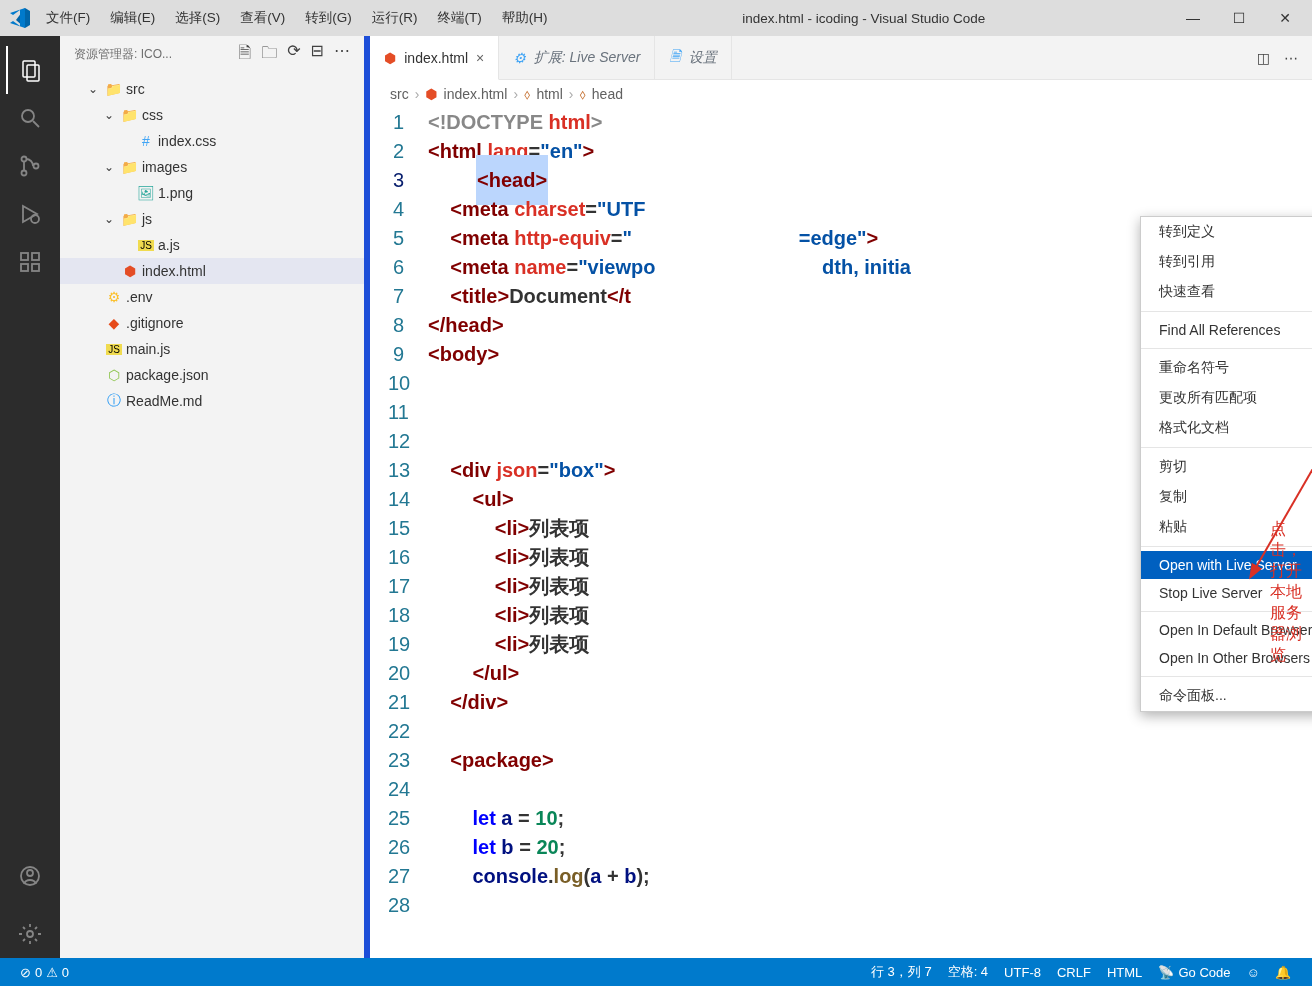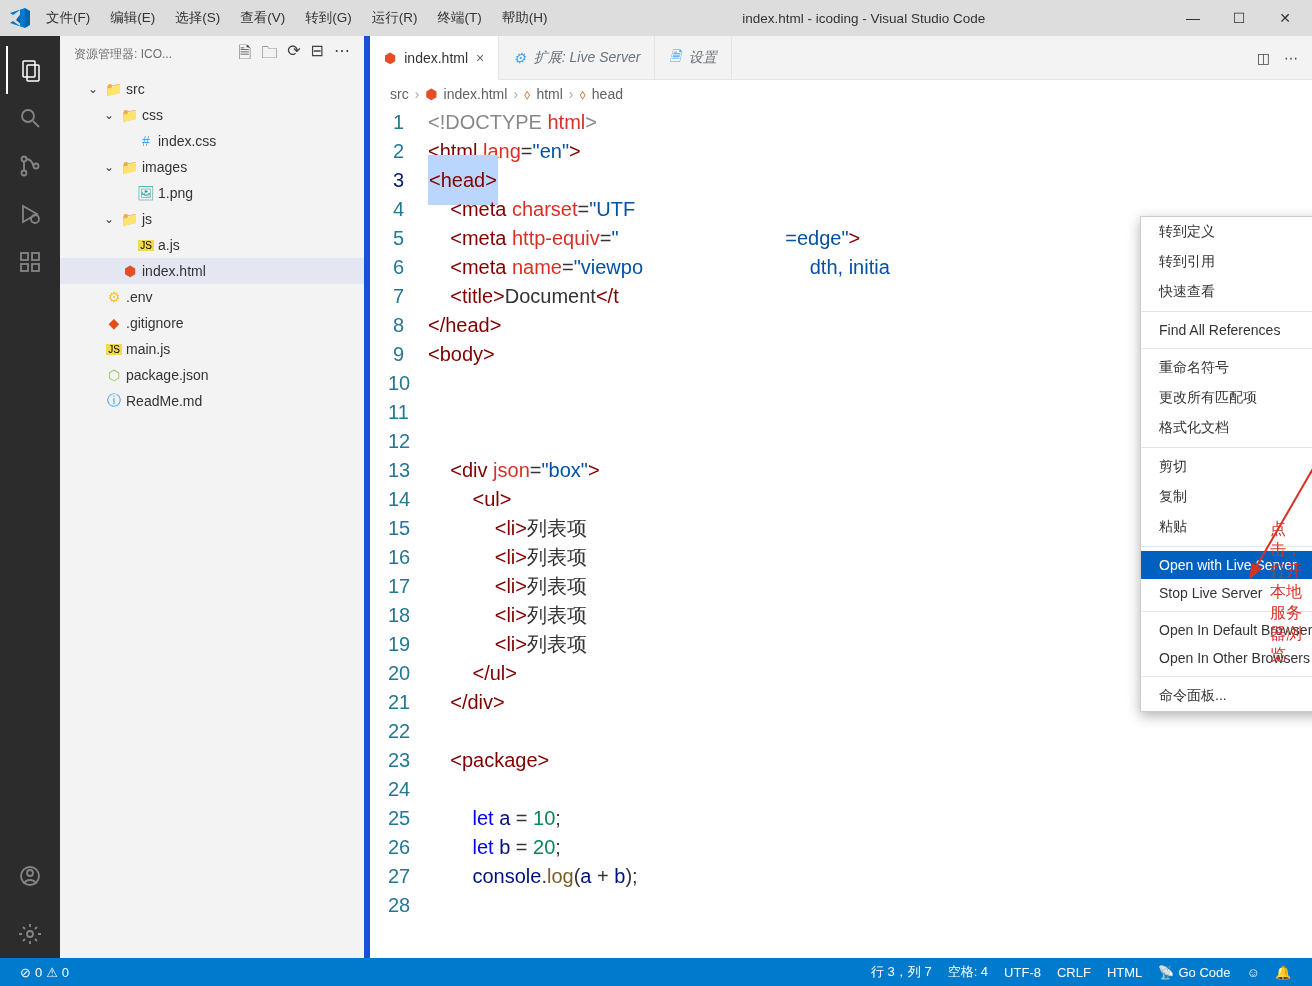--- a/index.html
+++ b/index.html
@@ -40,32 +40,32 @@
 .tab.inactive { color: #6a737d; font-style: italic; }
 .tabbar .right { margin-left: auto; display: flex; gap: 14px; padding-right: 14px; color: #424242; }
 
 .breadcrumb { height: 28px; display: flex; align-items: center; padding: 0 20px; font-size: 14px; color: #616161; gap: 6px; }
 .breadcrumb .sep { color: #aaa; }
 
 .code { font-family: Consolas, "Courier New", monospace; font-size: 20px; line-height: 29px; padding-left: 18px; position: relative; }
 .code-line { display: flex; }
 .lineno { width: 40px; text-align: right; color: #237893; padding-right: 24px; user-select: none; }
 .lineno.current { color: #0b216f; }
-.code-text { white-space: pre; }
+.code-text { white-space: pre; font-weight: bold; }
 .t-doctype { color: #888; }
 .t-tag { color: #800000; }
 .t-attr { color: #d93025; }
 .t-str { color: #0451a5; }
 .t-punc { color: #800000; }
 .t-txt { color: #333; }
 .t-kw { color: #0000ff; }
 .t-var { color: #001080; }
 .t-num { color: #098658; }
 .t-fn { color: #795e26; }
-.hl { background: #bbd6fd; padding: 14px 1px; }
+.hl { background: #bbd6fd; padding: 14px 1px; margin-left: 48px; }
 
 .context-menu { position: absolute; top: 180px; left: 770px; width: 360px; background: #fff; box-shadow: 0 4px 12px rgba(0,0,0,0.3); border: 1px solid #ccc; z-index: 100; }
 .ctx-item { display: flex; align-items: center; padding: 6px 18px; font-size: 14px; cursor: pointer; }
 .ctx-item.highlighted { background: #0060c0; color: #fff; }
 .ctx-sep { height: 1px; background: #e5e5e5; margin: 4px 0; }
 
 .annotation { position: absolute; color: #d93025; font-size: 16px; font-family: "SimSun", serif; z-index: 101; }
 .arrow-svg { position: absolute; z-index: 101; pointer-events: none; }
 
 .statusbar { height: 28px; background: #007acc; color: #fff; display: flex; align-items: center; padding: 0 12px; font-size: 13px; }

